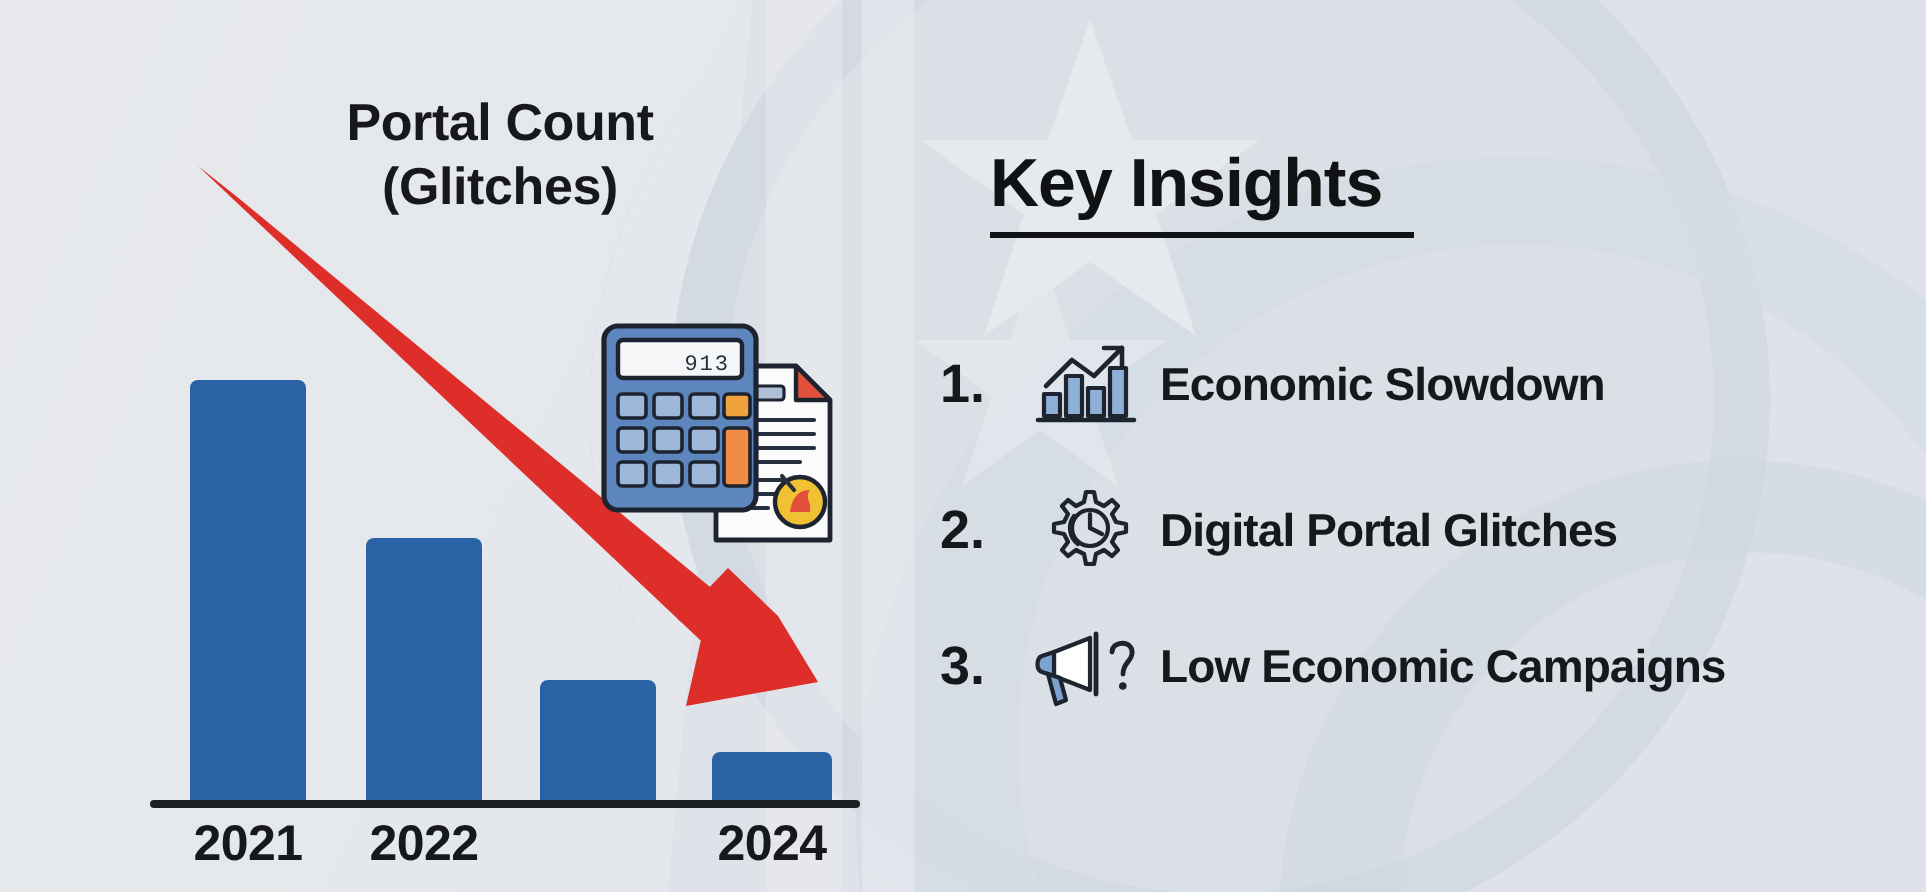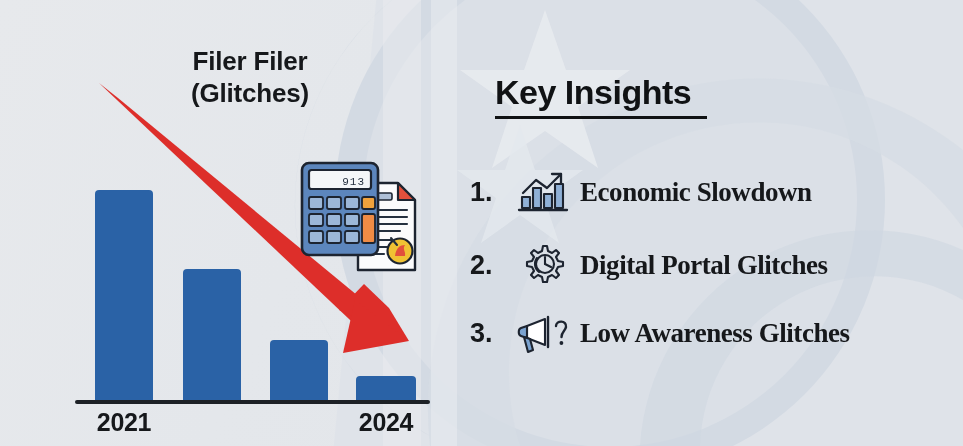--- a/index.html
+++ b/index.html
@@ -131,27 +131,26 @@
   }
   .insight-icon {
     width: 62px;
     height: 46px;
     display: flex;
     align-items: center;
     justify-content: center;
     flex: none;
   }
   .insight-label {
-    font-size: 27px;
+    font-size: 23px;
     font-weight: bold;
     letter-spacing: -0.45px;
     color: #16181b;
     white-space: nowrap;
     padding-left: 6px;
-    font-family: Liberation Serif, serif;
   }
   #row-0 { top: 168px; }
   #row-1 { top: 241px; }
   #row-2 { top: 309px; }
 </style>
 </head>
 <body>
 
 <div id="infographic">
 
@@ -178,34 +177,35 @@
       <path d="M520 125 L535 170 L583 170 L544 198 L559 243 L520 215 L481 243 L496 198 L457 170 L505 170 Z" fill="#e4e8ed" opacity="0.8"></path>
 
       <rect x="383" y="-10" width="38" height="466" fill="#e9ebee" opacity="0.55"></rect>
       <rect x="431" y="-10" width="26" height="466" fill="#eceef1" opacity="0.5"></rect>
     </g>
   </svg>
 
   <div class="chart-panel">
 
     <div class="chart-title">
-      <span>Filer Filer</span>
+      <span>Portal Count</span>
       <span class="line2">(Glitches)</span>
     </div>
 
     <div class="plot">
 
       <div class="bar" style="left:95px;  top:175px; width:58px; height:211px;"></div>
       <div class="bar" style="left:183px; top:254px; width:58px; height:132px;"></div>
       <div class="bar" style="left:270px; top:325px; width:58px; height:61px;"></div>
       <div class="bar" style="left:356px; top:361px; width:60px; height:25px;"></div>
 
       <div class="axis-line"></div>
 
       <div class="tick-label" style="left:79px;">2021</div>
+      <div class="tick-label" style="left:167px;">2022</div>
       <div class="tick-label" style="left:341px;">2024</div>
     </div>
 
     <svg class="trend-arrow" viewBox="0 0 460 446" aria-hidden="true">
       <path d="M99 83 L118 98 L386 319 L367 336 Z" fill="#dd2e2a"></path>
       <path d="M409 341 L339 310 L364 284 L389 308 Z" fill="#dd2e2a"></path>
       <path d="M409 341 L343 353 L355 300 Z" fill="#dd2e2a"></path>
     </svg>
 
     <svg class="doc-icon" viewBox="0 0 125 130" aria-hidden="true">
@@ -300,17 +300,17 @@
 
           <path d="M30 9 L30 35 L12 28 L12 16 Z" fill="#ffffff" stroke="#1d2430" stroke-width="2.1" stroke-linejoin="round"></path>
           <path d="M12 16 L12 28 L6 26 C3 25 3 19 6 18 Z" fill="#7ba3d0" stroke="#1d2430" stroke-width="2.1" stroke-linejoin="round"></path>
           <path d="M9 27 L13 42 L18 40 L15 29 Z" fill="#7ba3d0" stroke="#1d2430" stroke-width="2.1" stroke-linejoin="round"></path>
           <line x1="33" y1="7" x2="33" y2="37" stroke="#1d2430" stroke-width="2.4" stroke-linecap="round"></line>
 
           <path d="M41 16 C41 10 52 10 51 17 C50.4 21 46.5 21.5 46.5 27" fill="none" stroke="#1d2430" stroke-width="2.4" stroke-linecap="round"></path>
           <circle cx="46.4" cy="33" r="1.9" fill="#1d2430"></circle>
         </svg>
       </span>
-      <span class="insight-label">Low Awareness Glitches</span>
+      <span class="insight-label">Low Economic Campaigns</span>
     </div>
 
   </div>
 </div>
 
 </body></html>

